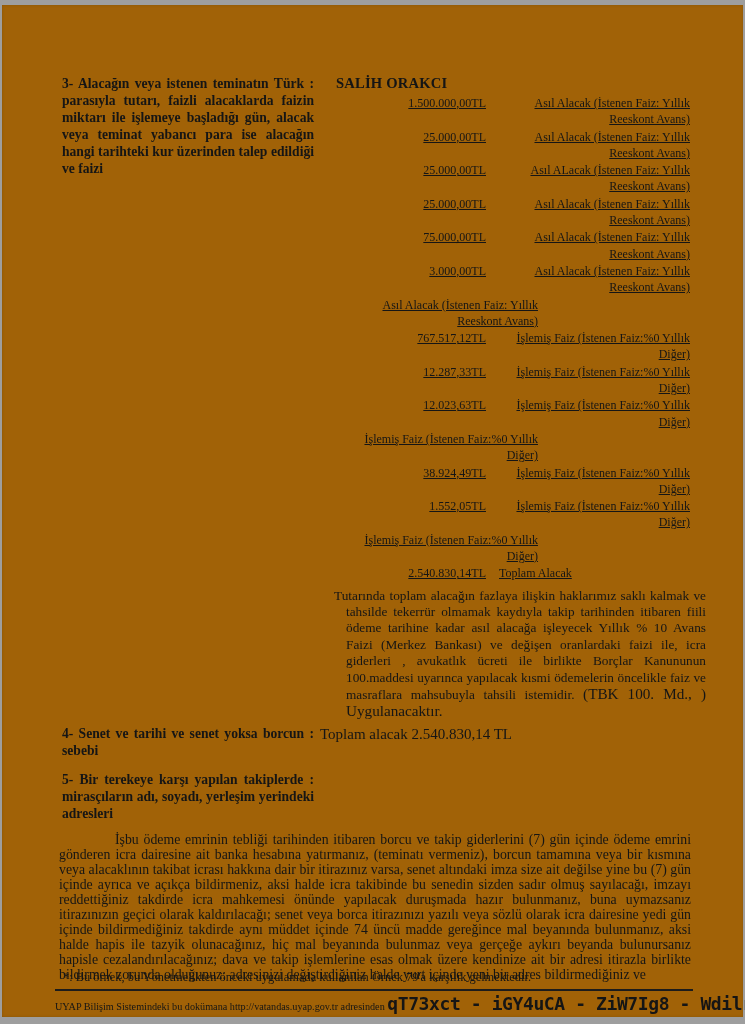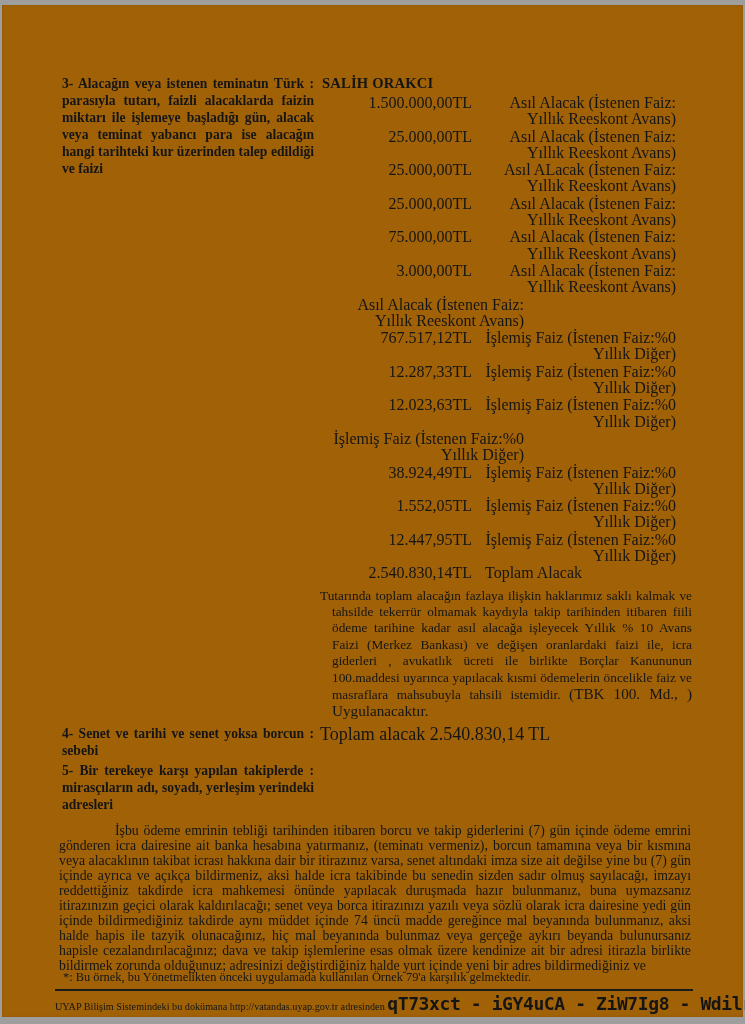--- a/index.html
+++ b/index.html
@@ -20,41 +20,41 @@
   .content {
     position:absolute;
     left:60px; top:70px; width:630px;
   }
   .row { display:flex; align-items:flex-start; }
   .left-col {
     width:252px; flex:none;
     font-weight:bold; font-size:13.6px; line-height:17px;
     text-align:justify;
   }
-  .right-col { margin-left:6px; width:366px; flex:none; }
+  .right-col { margin-left:20px; width:366px; flex:none; }
   .creditor {
     font-weight:bold; font-size:14.6px; line-height:16px;
     padding-left:2px; letter-spacing:.2px;
   }
   .entries { margin-top:4px; }
-  .entry { display:flex; font-size:16px; line-height:16.3px; margin-bottom:1px; }
+  .entry { display:flex; font-size:12px; line-height:16.3px; margin-bottom:1px;text-decoration:underline; }
   .entry .amt { width:152px; flex:none; text-align:right; }
   .entry .desc { width:192px; flex:none; margin-left:12px; text-align:right; }
   .entry .lab { margin-left:13px; }
   .entry.total { margin-top:1px; }
   .interest {
     margin:6px 0 0 0; width:360px;
     font-size:13.3px; line-height:16.4px;
     text-align:justify;
     padding-left:12px; text-indent:-12px;
   }
   .interest .tbk { font-size:15.2px; }
   .row4 { margin-top:4px; }
-  .row4 .val4 { margin-left:6px; font-size:18px; line-height:17px; padding-top:1px; }
-  .row5 { margin-top:3px; }
+  .row4 .val4 { margin-left:6px; font-size:15px; line-height:17px; padding-top:1px; }
+  .row5 { margin-top:12px; }
   .notice {
     margin:10px 0 0 -3px; width:632px;
     font-size:13.8px; line-height:15px;
     text-align:justify; text-indent:56px;
   }
   .footnote {
     position:absolute; left:61px; bottom:32px;
     font-size:12.4px; line-height:15px;
   }
   .footer {
@@ -138,21 +138,20 @@
               <span class="amt">38.924,49TL</span>
               <span class="desc">İşlemiş Faiz (İstenen Faiz:%0 Yıllık Diğer)</span>
             </div>
 
             <div class="entry">
               <span class="amt">1.552,05TL</span>
               <span class="desc">İşlemiş Faiz (İstenen Faiz:%0 Yıllık Diğer)</span>
             </div>
 
             <div class="entry">
-              <span class="amt">12.447,95TL</span>
               <span class="desc">İşlemiş Faiz (İstenen Faiz:%0 Yıllık Diğer)</span>
             </div>
           </div>
 
         <div class="entry total">
           <span class="amt">2.540.830,14TL</span>
           <span class="lab">Toplam Alacak</span>
         </div>
 
         <p class="interest"><span>Tutarında toplam alacağın fazlaya ilişkin haklarımız saklı kalmak ve tahsilde tekerrür olmamak kaydıyla  takip tarihinden itibaren fiili ödeme tarihine kadar asıl alacağa işleyecek Yıllık % 10 Avans Faizi (Merkez Bankası) ve değişen oranlardaki faizi ile, icra giderleri , avukatlık ücreti ile birlikte Borçlar Kanununun 100.maddesi uyarınca yapılacak kısmi ödemelerin öncelikle faiz ve masraflara mahsubuyla tahsili istemidir.</span> <span class="tbk">(TBK 100. Md., ) Uygulanacaktır.</span></p>

